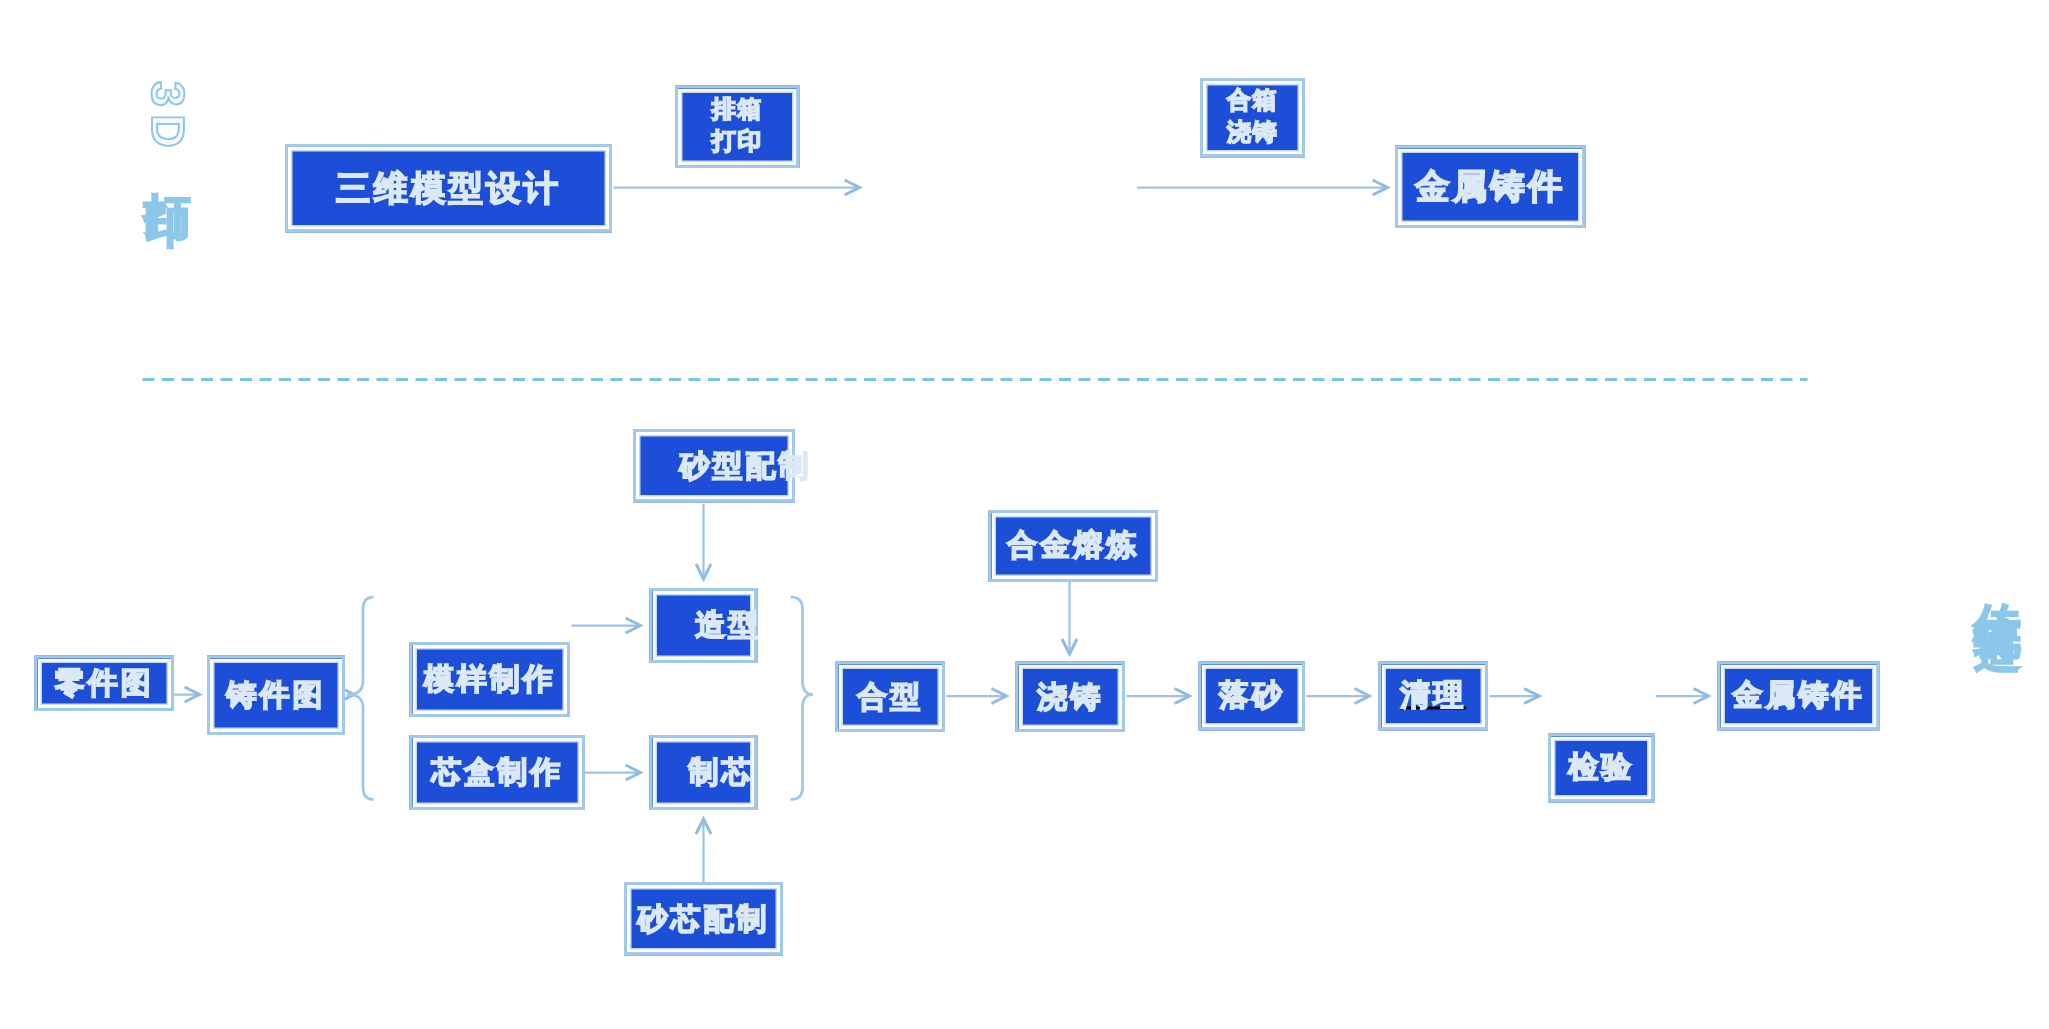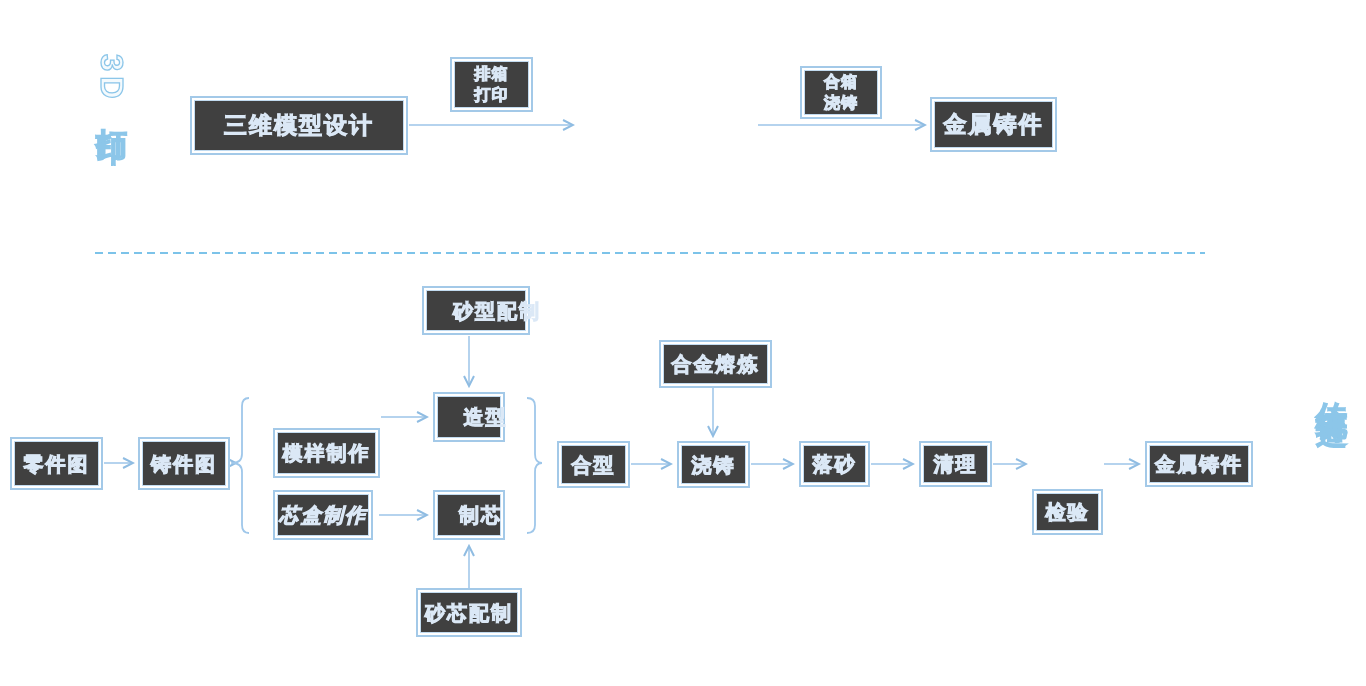--- a/index.html
+++ b/index.html
@@ -2,21 +2,21 @@
 <html><head>
 <meta charset="utf-8">
 <style>
   html,body{margin:0;padding:0;background:#ffffff;}
   .canvas{
     position:relative;width:1366px;height:686px;background:#ffffff;overflow:hidden;
     font-family:"Liberation Sans","DejaVu Sans",sans-serif;
   }
   .wires{position:absolute;left:0;top:0;width:1366px;height:686px;pointer-events:none;}
   .node{
-    position:absolute;box-sizing:border-box;background:#404040;
+    position:absolute;box-sizing:border-box;background:#1d4ed8;
     border:2px solid #a3c9e8;
     box-shadow:inset 0 0 0 2px #ffffff, inset 0 0 0 3px #c2dbf0;
     display:flex;flex-direction:column;align-items:center;justify-content:center;
     text-align:center;
   }
   .node span{
     font-weight:bold;font-size:20px;line-height:1.3;letter-spacing:2px;white-space:nowrap;
     color:#eef5fb;-webkit-text-stroke:1px #dbe8f6;
   }
   .node.big span{font-size:23px;}
@@ -65,41 +65,41 @@
   <div class="vlabel" style="left:90px;top:54px;">3D打印</div>
   <div class="vlabel" style="left:1310px;top:377px;">传统铸造</div>
 
   <div class="node big" style="left:190px;top:96px;width:218px;height:59px;">
     <span>三维模型设计</span>
   </div>
   <div class="node small" style="left:450px;top:57px;width:83px;height:55px;">
     <span>排箱</span>
     <span>打印</span>
   </div>
-  <div class="node small" style="left:800px;top:66px;width:82px;height:53px;align-items:center;">
+  <div class="node small" style="left:800px;top:52px;width:70px;height:53px;align-items:center;">
     <span>合箱</span>
     <span>浇铸</span>
   </div>
   <div class="node big" style="left:930px;top:97px;width:127px;height:55px;">
     <span>金属铸件</span>
   </div>
 
-  <div class="node" style="left:10px;top:437px;width:93px;height:53px;">
+  <div class="node" style="left:23px;top:437px;width:93px;height:37px;">
     <span>零件图</span>
   </div>
   <div class="node" style="left:138px;top:437px;width:92px;height:53px;">
     <span>铸件图</span>
   </div>
   <div class="node" style="left:273px;top:392px;width:107px;height:50px;margin-top:36px;">
     <span>模样制作</span>
   </div>
   <div class="node" style="left:433px;top:392px;width:72px;height:50px;padding-left:33px;">
     <span>造型</span>
   </div>
-  <div class="node" style="left:273px;top:490px;width:100px;height:50px;font-style:italic;">
+  <div class="node" style="left:273px;top:490px;width:117px;height:50px;">
     <span>芯盒制作</span>
   </div>
   <div class="node" style="left:433px;top:490px;width:72px;height:50px;align-items:flex-end;">
     <span>制芯</span>
   </div>
   <div class="node" style="left:422px;top:286px;width:108px;height:49px;padding-left:42px;">
     <span>砂型配制</span>
   </div>
   <div class="node" style="left:416px;top:588px;width:106px;height:49px;">
     <span>砂芯配制</span>
@@ -109,21 +109,21 @@
   </div>
   <div class="node" style="left:659px;top:340px;width:113px;height:48px;">
     <span>合金熔炼</span>
   </div>
   <div class="node" style="left:677px;top:441px;width:73px;height:47px;">
     <span>浇铸</span>
   </div>
   <div class="node" style="left:799px;top:441px;width:71px;height:46px;">
     <span>落砂</span>
   </div>
-  <div class="node" style="left:919px;top:441px;width:73px;height:46px;">
+  <div class="node" style="left:919px;top:441px;width:73px;height:46px;text-decoration:underline;">
     <span>清理</span>
   </div>
   <div class="node" style="left:1032px;top:441px;width:71px;height:46px;margin-top:48px;">
     <span>检验</span>
   </div>
   <div class="node" style="left:1145px;top:441px;width:108px;height:46px;">
     <span>金属铸件</span>
   </div>
 
 </div>

